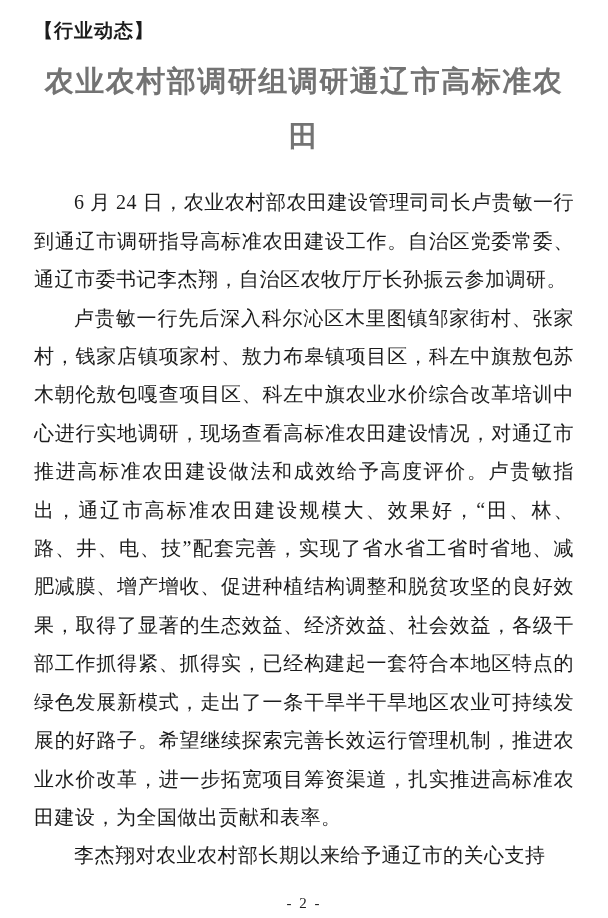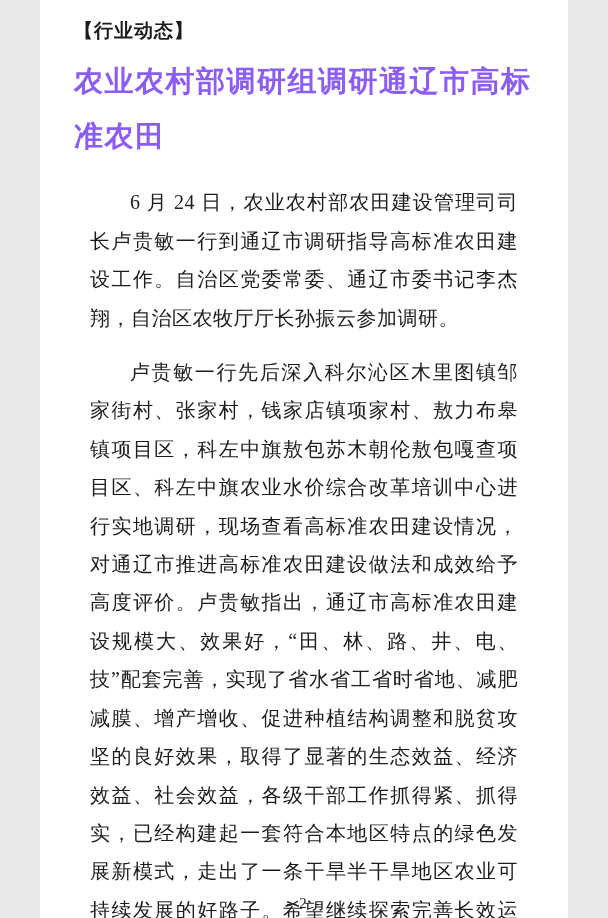--- a/index.html
+++ b/index.html
@@ -2,60 +2,60 @@
 <html lang="zh"><head>
 <meta charset="utf-8">
 <style>
   html, body {
     margin: 0;
     padding: 0;
     background: #e8e8e8;
   }
   .page {
     position: relative;
-    width: 528px;
+    width: 608px;
     height: 918px;
     margin: 0 auto;
     background: #ffffff;
     box-sizing: border-box;
     padding: 18px 34px 0 34px;
     overflow: hidden;
     font-family: "Liberation Serif", "DejaVu Serif", serif;
     color: #1c1c1c;
   }
   .section-label {
     font-family: "Liberation Sans", "DejaVu Sans", sans-serif;
     font-size: 19px;
     font-weight: 600;
     letter-spacing: 1px;
     line-height: 26px;
     color: #1c1c1c;
   }
   .doc-title {
     margin-top: 10px;
-    text-align: left;
+    text-align: center;
     font-weight: bold;
     font-size: 29px;
     line-height: 55px;
     letter-spacing: 1.5px;
-    color: #8b5cf6;
+    color: #737373;
   }
   .doc-title .title-line {
     display: block;
   }
   .doc-body {
     margin-top: 9px;
     font-size: 20px;
     line-height: 38.4px;
     text-align: justify;
     text-justify: inter-ideograph;
     color: #1c1c1c;
   }
   .doc-body p {
-    margin: 16px;
+    margin: 0;
     padding: 0;
     text-indent: 2em;
     letter-spacing: 0.5px;
     word-break: break-all;
   }
   .page-footer {
     position: absolute;
     left: 0;
     right: 0;
     bottom: 6px;

